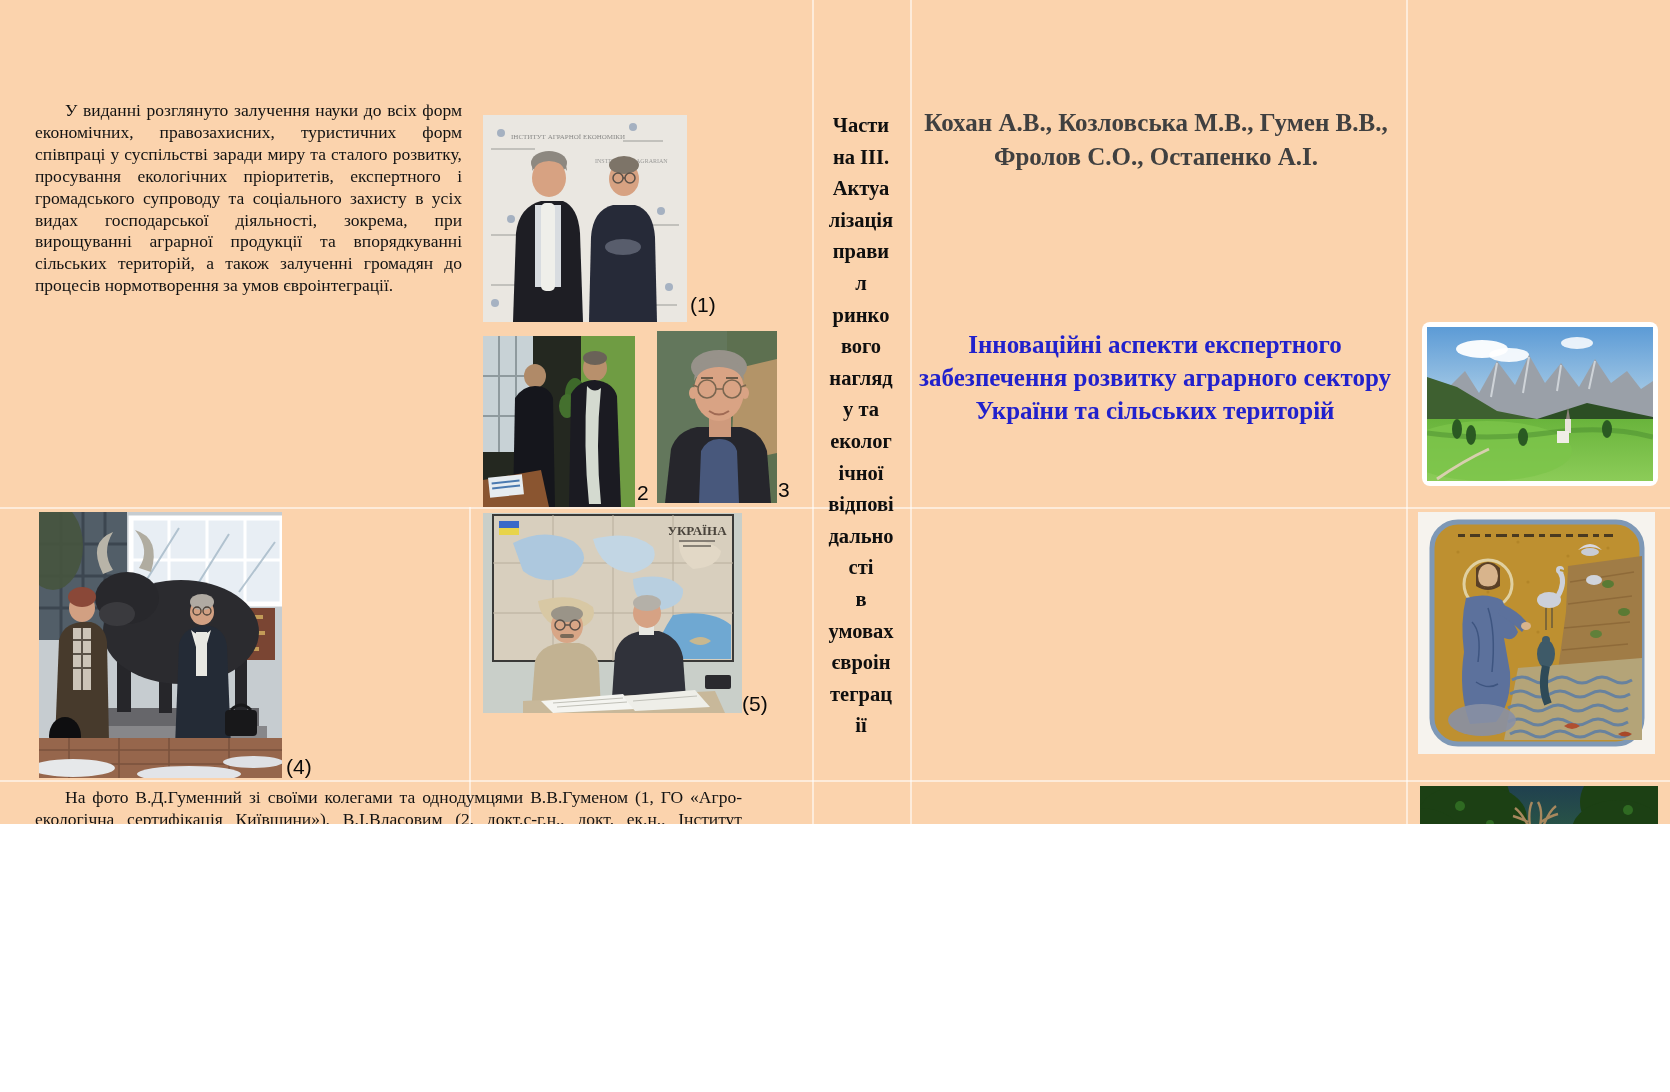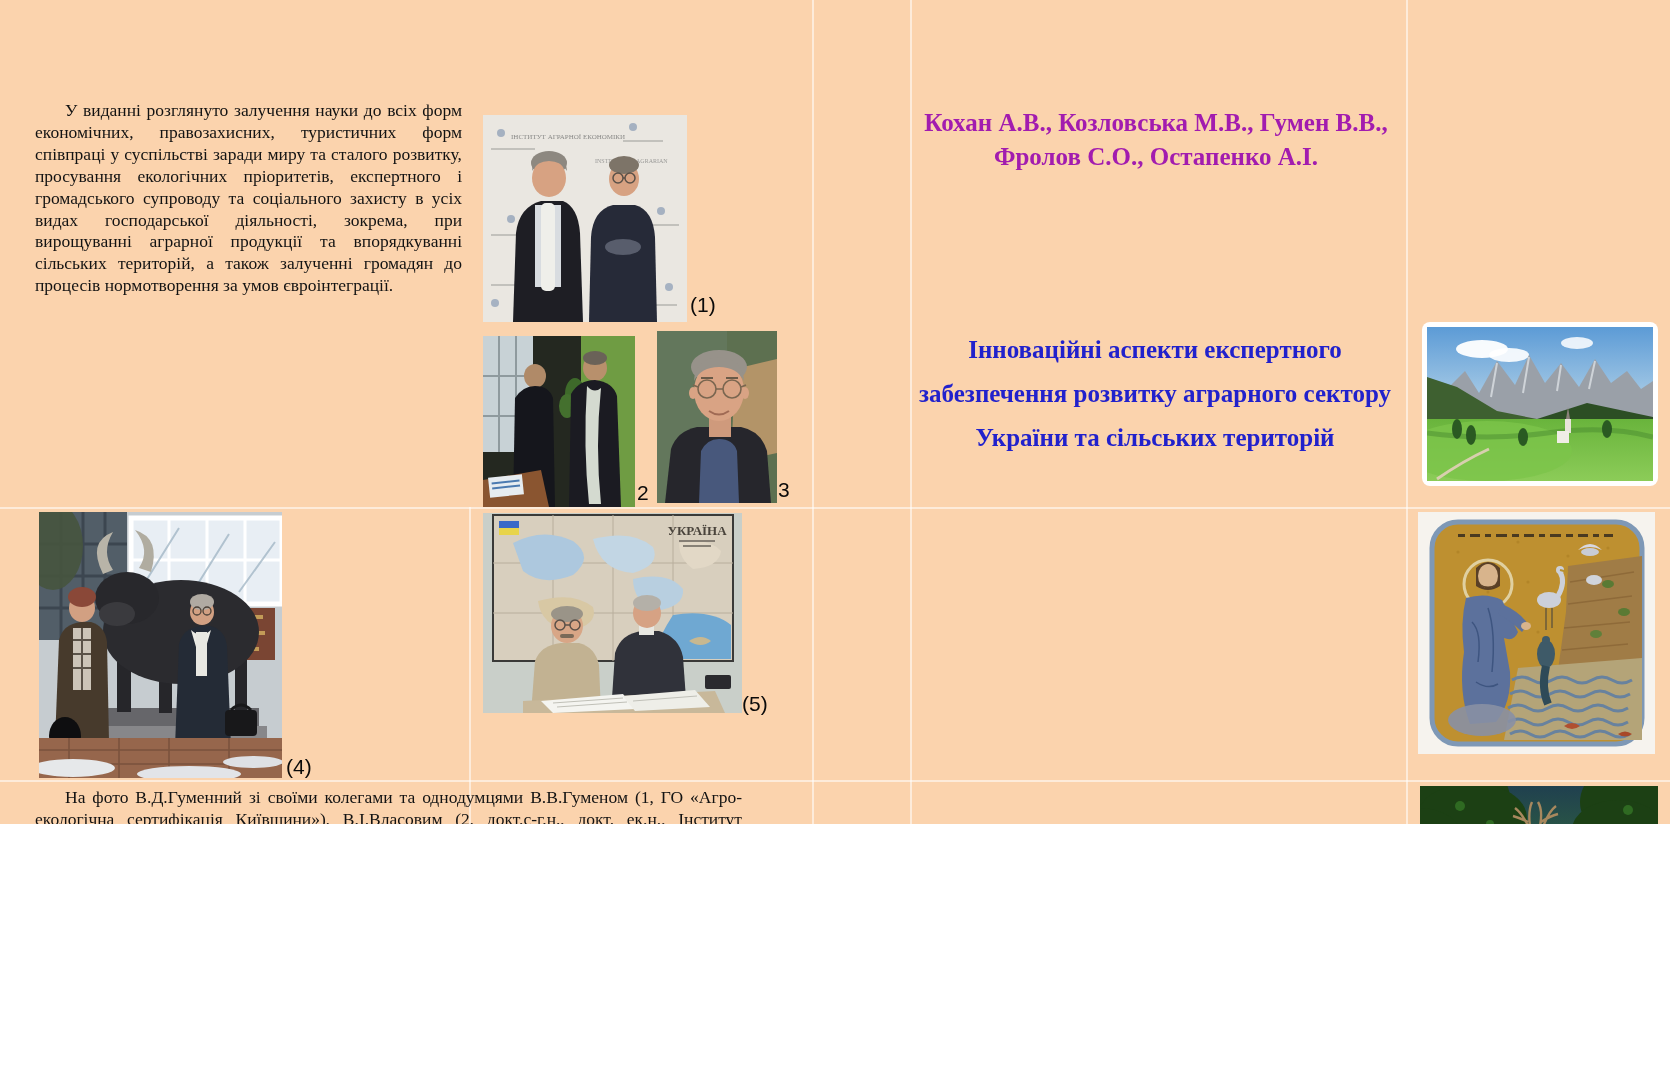--- a/index.html
+++ b/index.html
@@ -38,21 +38,21 @@
     font-weight:bold;font-size:20.5px;line-height:31.6px;
     text-align:center;white-space:pre-line;color:#0f0f0f;
   }
 
   .authors{
     position:absolute;left:903px;top:106px;width:506px;
     font-weight:bold;font-size:25px;line-height:34px;text-align:center;
   }
   .subtitle{
     position:absolute;left:905px;top:328px;width:500px;
-    font-weight:bold;font-size:25px;line-height:44px;text-align:center;
+    font-weight:bold;font-size:25px;line-height:33px;text-align:center;
   }
   .big-title{
     position:absolute;left:893px;top:516px;width:524px;
     font-weight:bold;font-size:31px;line-height:38px;text-align:center;
   }
 
   .framed{background:#ffffff;}
 </style>
 </head>
 <body>
@@ -268,22 +268,42 @@
         </g>
       <rect x="222" y="162" width="26" height="14" rx="2" fill="#2A2A2E"></rect>
     </svg>
   </figure>
   <span class="plabel" style="left:742px;top:692px;">(5)</span>
 
   <div class="dedication">
     <p>На фото В.Д.Гуменний зі своїми колегами та однодумцями В.В.Гуменом (1, ГО «Агро-екологічна сертифікація Київщини»), В.І.Власовим (2, докт.с-г.н., докт. ек.н., Інститут аграрної економіки НААН), М.В.Козловською (УАН) та Ю.П.Полупаном (докт. с.-г.н.,заст. директора ІРГТ НААН).</p>
   </div>
 
-
-  <div class="authors" style="color:#a21caf;">Кохан А.В., Козловська М.В., Гумен В.В., Фролов С.О., Остапенко А.І.</div>
+  <div class="spine">Части
+на III.
+Актуа
+лізація
+прави
+л
+ринко
+вого
+нагляд
+у та
+еколог
+ічної
+відпові
+дально
+сті
+в
+умовах
+євроін
+теграц
+ії</div>
+
+  <div class="authors" style="color:#404040;">Кохан А.В., Козловська М.В., Гумен В.В., Фролов С.О., Остапенко А.І.</div>
   <div class="subtitle" style="color:#2121CC;">Інноваційні аспекти експертного забезпечення розвитку аграрного сектору України та сільських територій</div>
 
   <figure class="photo framed" style="left:1422px;top:322px;margin:0;padding:5px;">
     <svg width="226" height="154" viewBox="0 0 226 154">
       <defs>
         <linearGradient id="skyg" x1="0" y1="0" x2="0" y2="1">
           <stop offset="0" stop-color="#5C9BD6"></stop>
             <stop offset="1" stop-color="#BCD8EA"></stop>
         </linearGradient>
         <linearGradient id="grassg" x1="0" y1="0" x2="0" y2="1">

